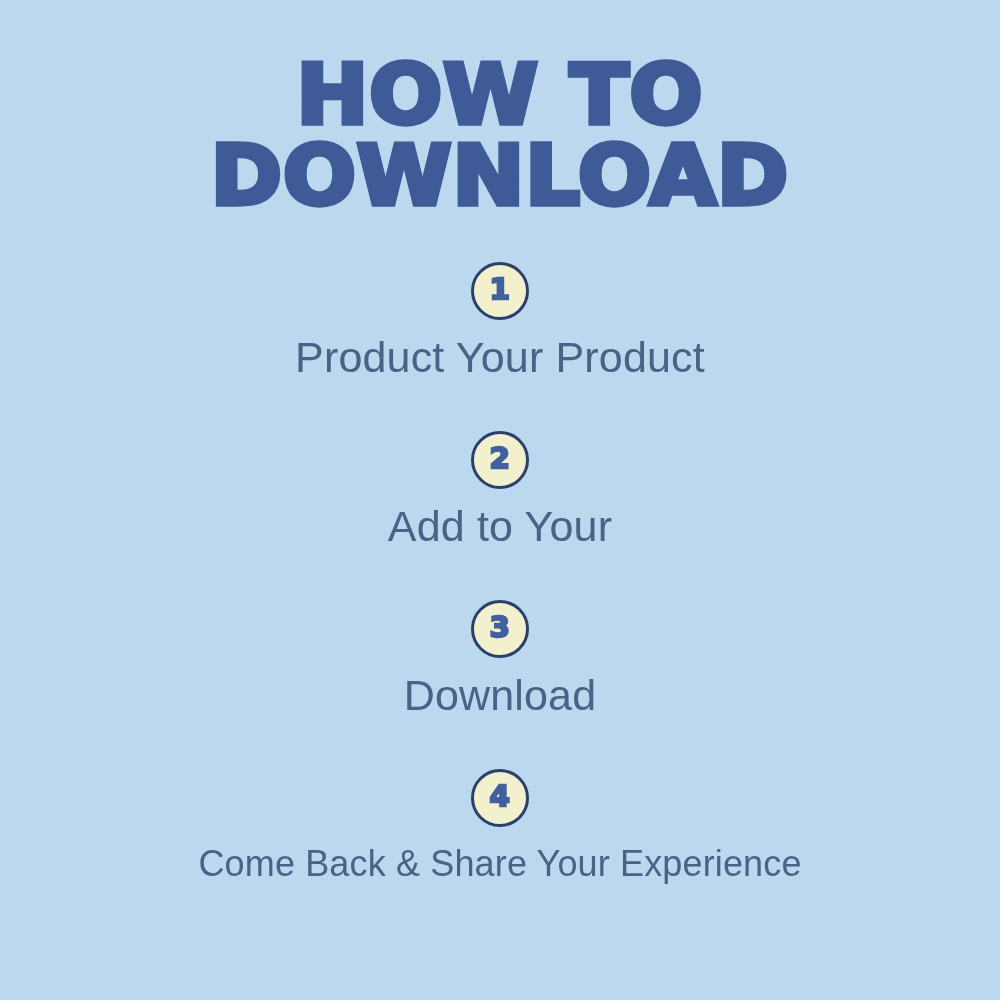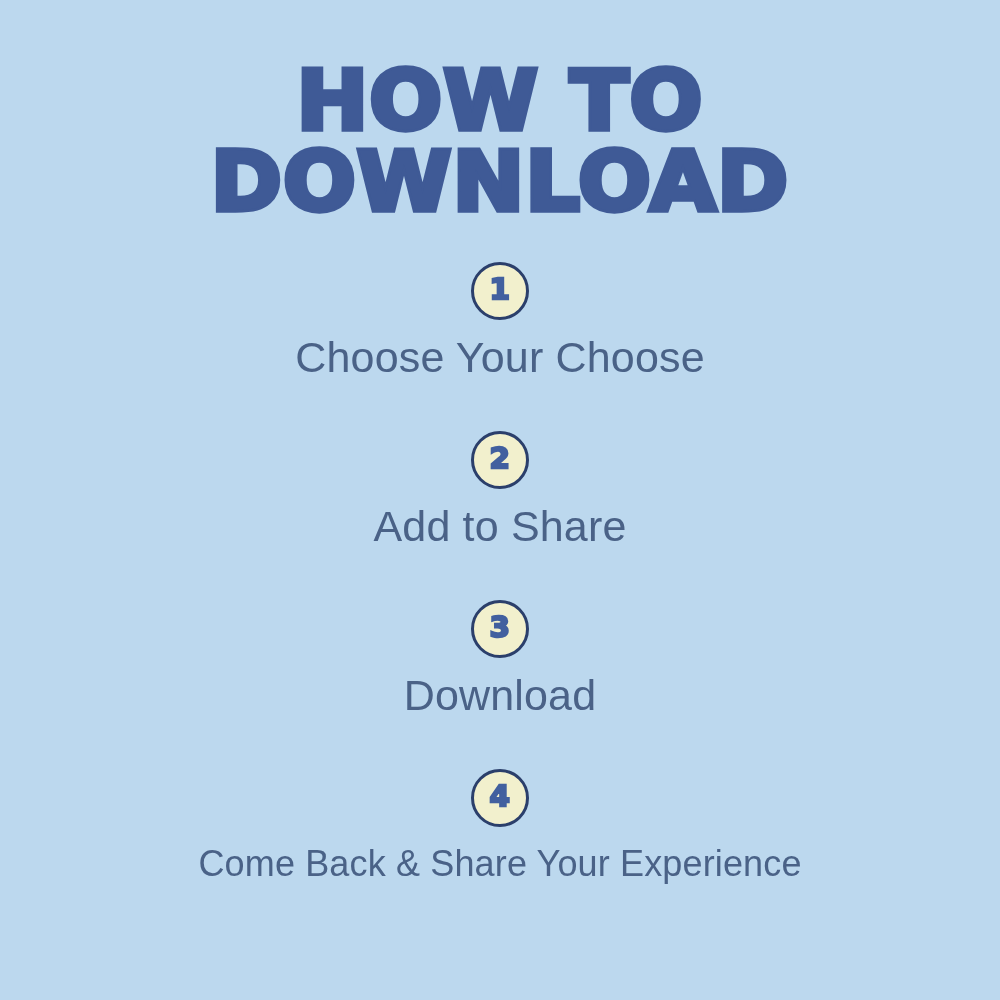--- a/index.html
+++ b/index.html
@@ -19,21 +19,21 @@
     position: relative;
     width: 1000px;
     height: 1000px;
     background: #bcd8ee;
     box-sizing: border-box;
   }
 
   
   .title-block {
     position: absolute;
-    top: 60px;
+    top: 54px;
     left: 0;
     width: 1000px;
     text-align: center;
   }
   .title-line {
     display: block;
     color: #3f5a96;
     font-family: "DejaVu Sans", sans-serif;
     font-weight: 700;
     text-transform: uppercase;
@@ -118,28 +118,28 @@
     <span class="title-line title-line-1">HOW TO</span>
     <span class="title-line title-line-2">DOWNLOAD</span>
   </div>
 
   <div class="steps">
 
     <div class="step step-1">
       <div class="badge">
         <span class="badge-num">1</span>
       </div>
-      <span class="step-label">Choose Your Choose</span>
+      <span class="step-label">Product Your Product</span>
     </div>
 
     <div class="step step-2">
       <div class="badge">
         <span class="badge-num">2</span>
       </div>
-      <span class="step-label">Add to Share</span>
+      <span class="step-label">Add to Your</span>
     </div>
 
     <div class="step step-3">
       <div class="badge">
         <span class="badge-num">3</span>
       </div>
       <span class="step-label">Download</span>
     </div>
 
     <div class="step step-4">

